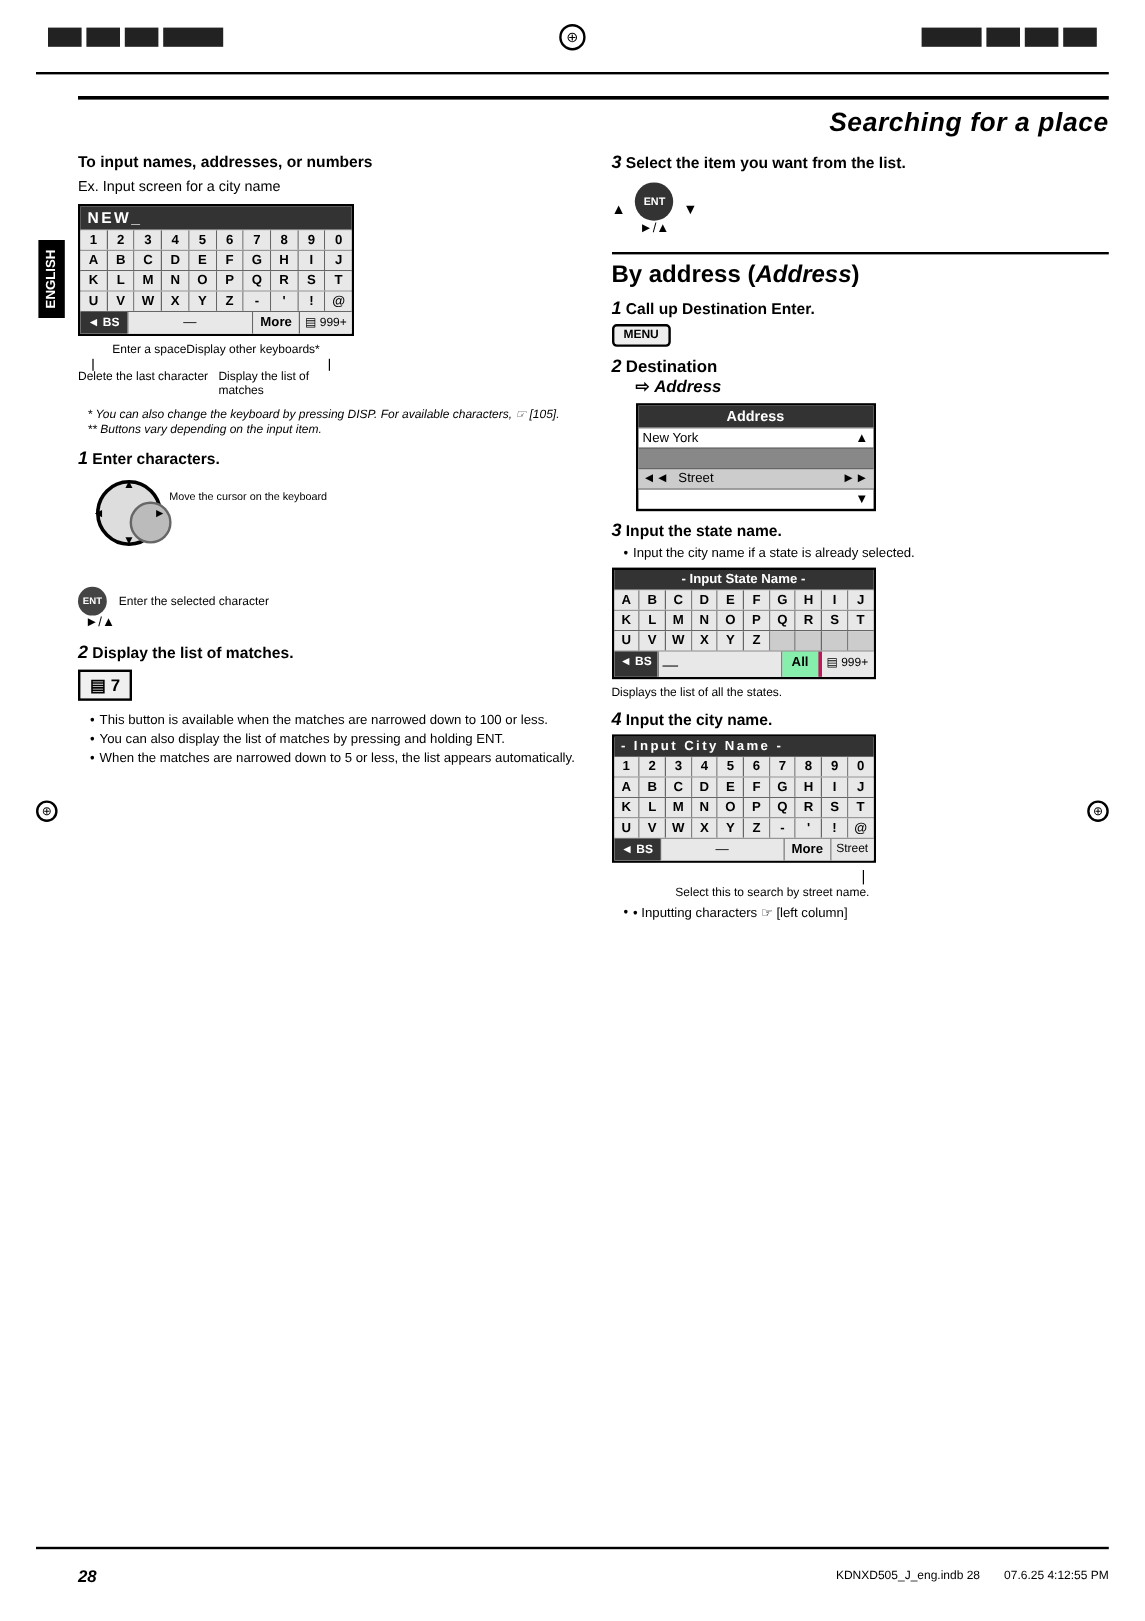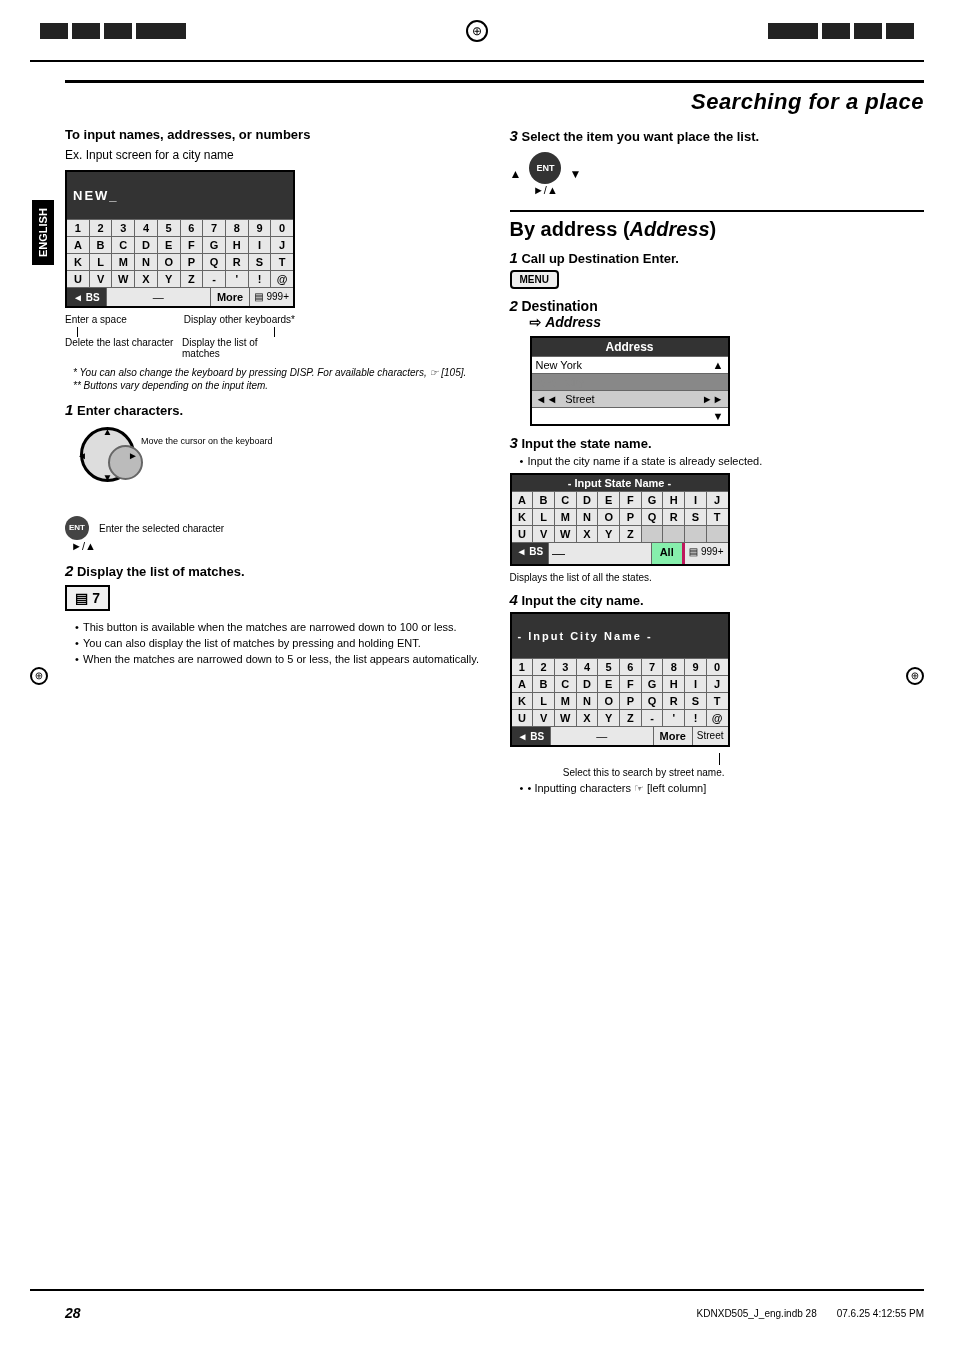--- a/index.html
+++ b/index.html
@@ -130,21 +130,21 @@
 
     
     .kbd-display {
       border: 2px solid #000;
       width: 230px;
       margin-bottom: 6px;
     }
     .kbd-title-row {
       background: #333;
       color: #fff;
-      padding: 16px 6px;
+      padding: 2px 6px;
       font-weight: bold;
       font-size: 13px;
       letter-spacing: 2px;
     }
     .kbd-row {
       display: flex;
       border-top: 1px solid #666;
     }
     .kbd-key {
       border-right: 1px solid #666;
@@ -546,21 +546,21 @@
         <div class="kbd-bottom-row">
           <div class="kbd-bs">◄ BS</div>
           <div class="kbd-space">—</div>
           <div class="kbd-more">More</div>
           <div class="kbd-matches">▤ 999+</div>
         </div>
       </div>
 
       
       <div style="width:230px; font-size:10px; margin-bottom:8px;">
-        <div style="display:flex; justify-content:space-between; margin-bottom:2px;">
+        <div style="display:flex; justify-content:center; margin-bottom:2px;">
           <span>Enter a space</span>
           <span>Display other keyboards*</span>
         </div>
         <div style="display:flex; gap:4px; align-items:flex-start; font-size:10px;">
           <div style="display:flex; flex-direction:column; align-items:flex-start; flex:1;">
             <div style="border-left:1px solid #000; height:10px; margin-left:12px;"></div>
             <span>Delete the last character</span>
           </div>
           <div style="display:flex; flex-direction:column; flex:1;">
             <div style="border-left:1px solid #000; height:10px; margin-left: auto; margin-right:20px;"></div>
@@ -620,21 +620,21 @@
       <div class="bullet-text">You can also display the list of matches by pressing and holding ENT.</div>
       <div class="bullet-text">When the matches are narrowed down to 5 or less, the list appears automatically.</div>
 
     </div>
 
     <div class="right-col">
 
       <div class="right-step">
         <div>
           <span class="step-num-italic" style="font-style:italic; font-weight:bold; font-size:15px;">3</span>
-          <span class="step-bold">Select the item you want place the list.</span>
+          <span class="step-bold">Select the item you want from the list.</span>
         </div>
 
         <div class="ent-right-img">
           <div class="scroll-arrows">
             <span>▲</span>
           </div>
           <div class="ent-dial-right">
             <div class="ent-circle-right">ENT</div>
             <div class="ent-arrows-right">►/▲</div>
           </div>

